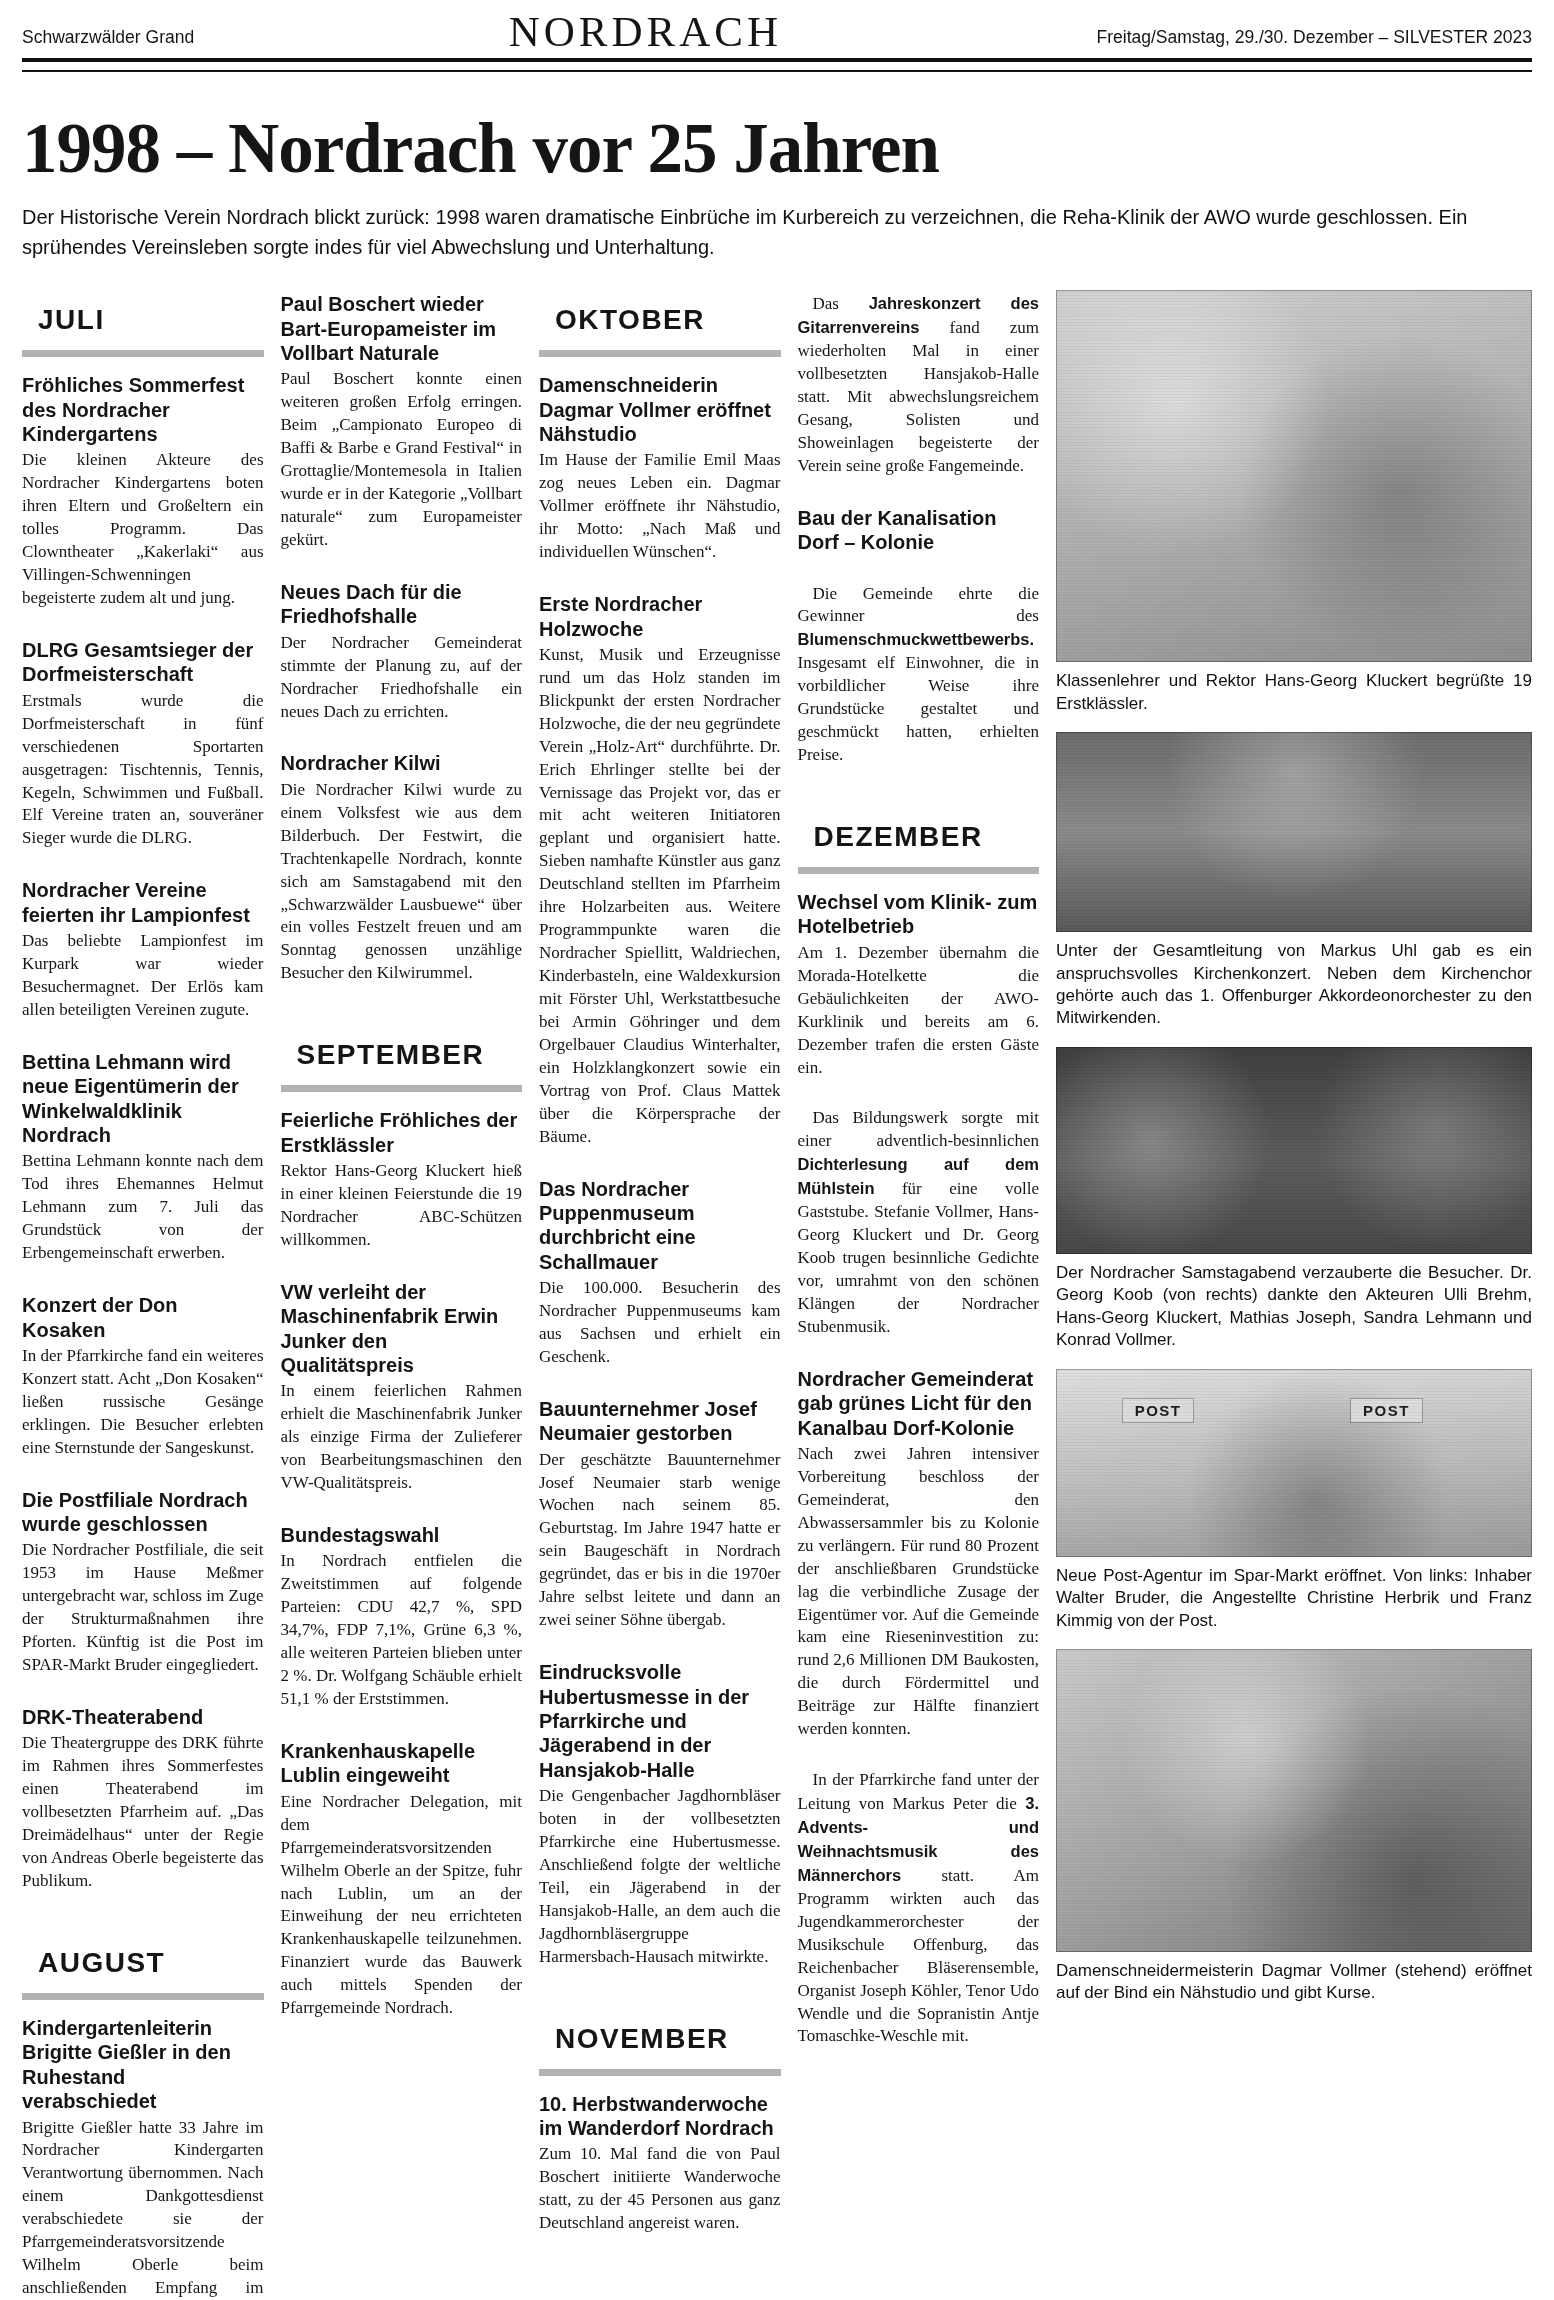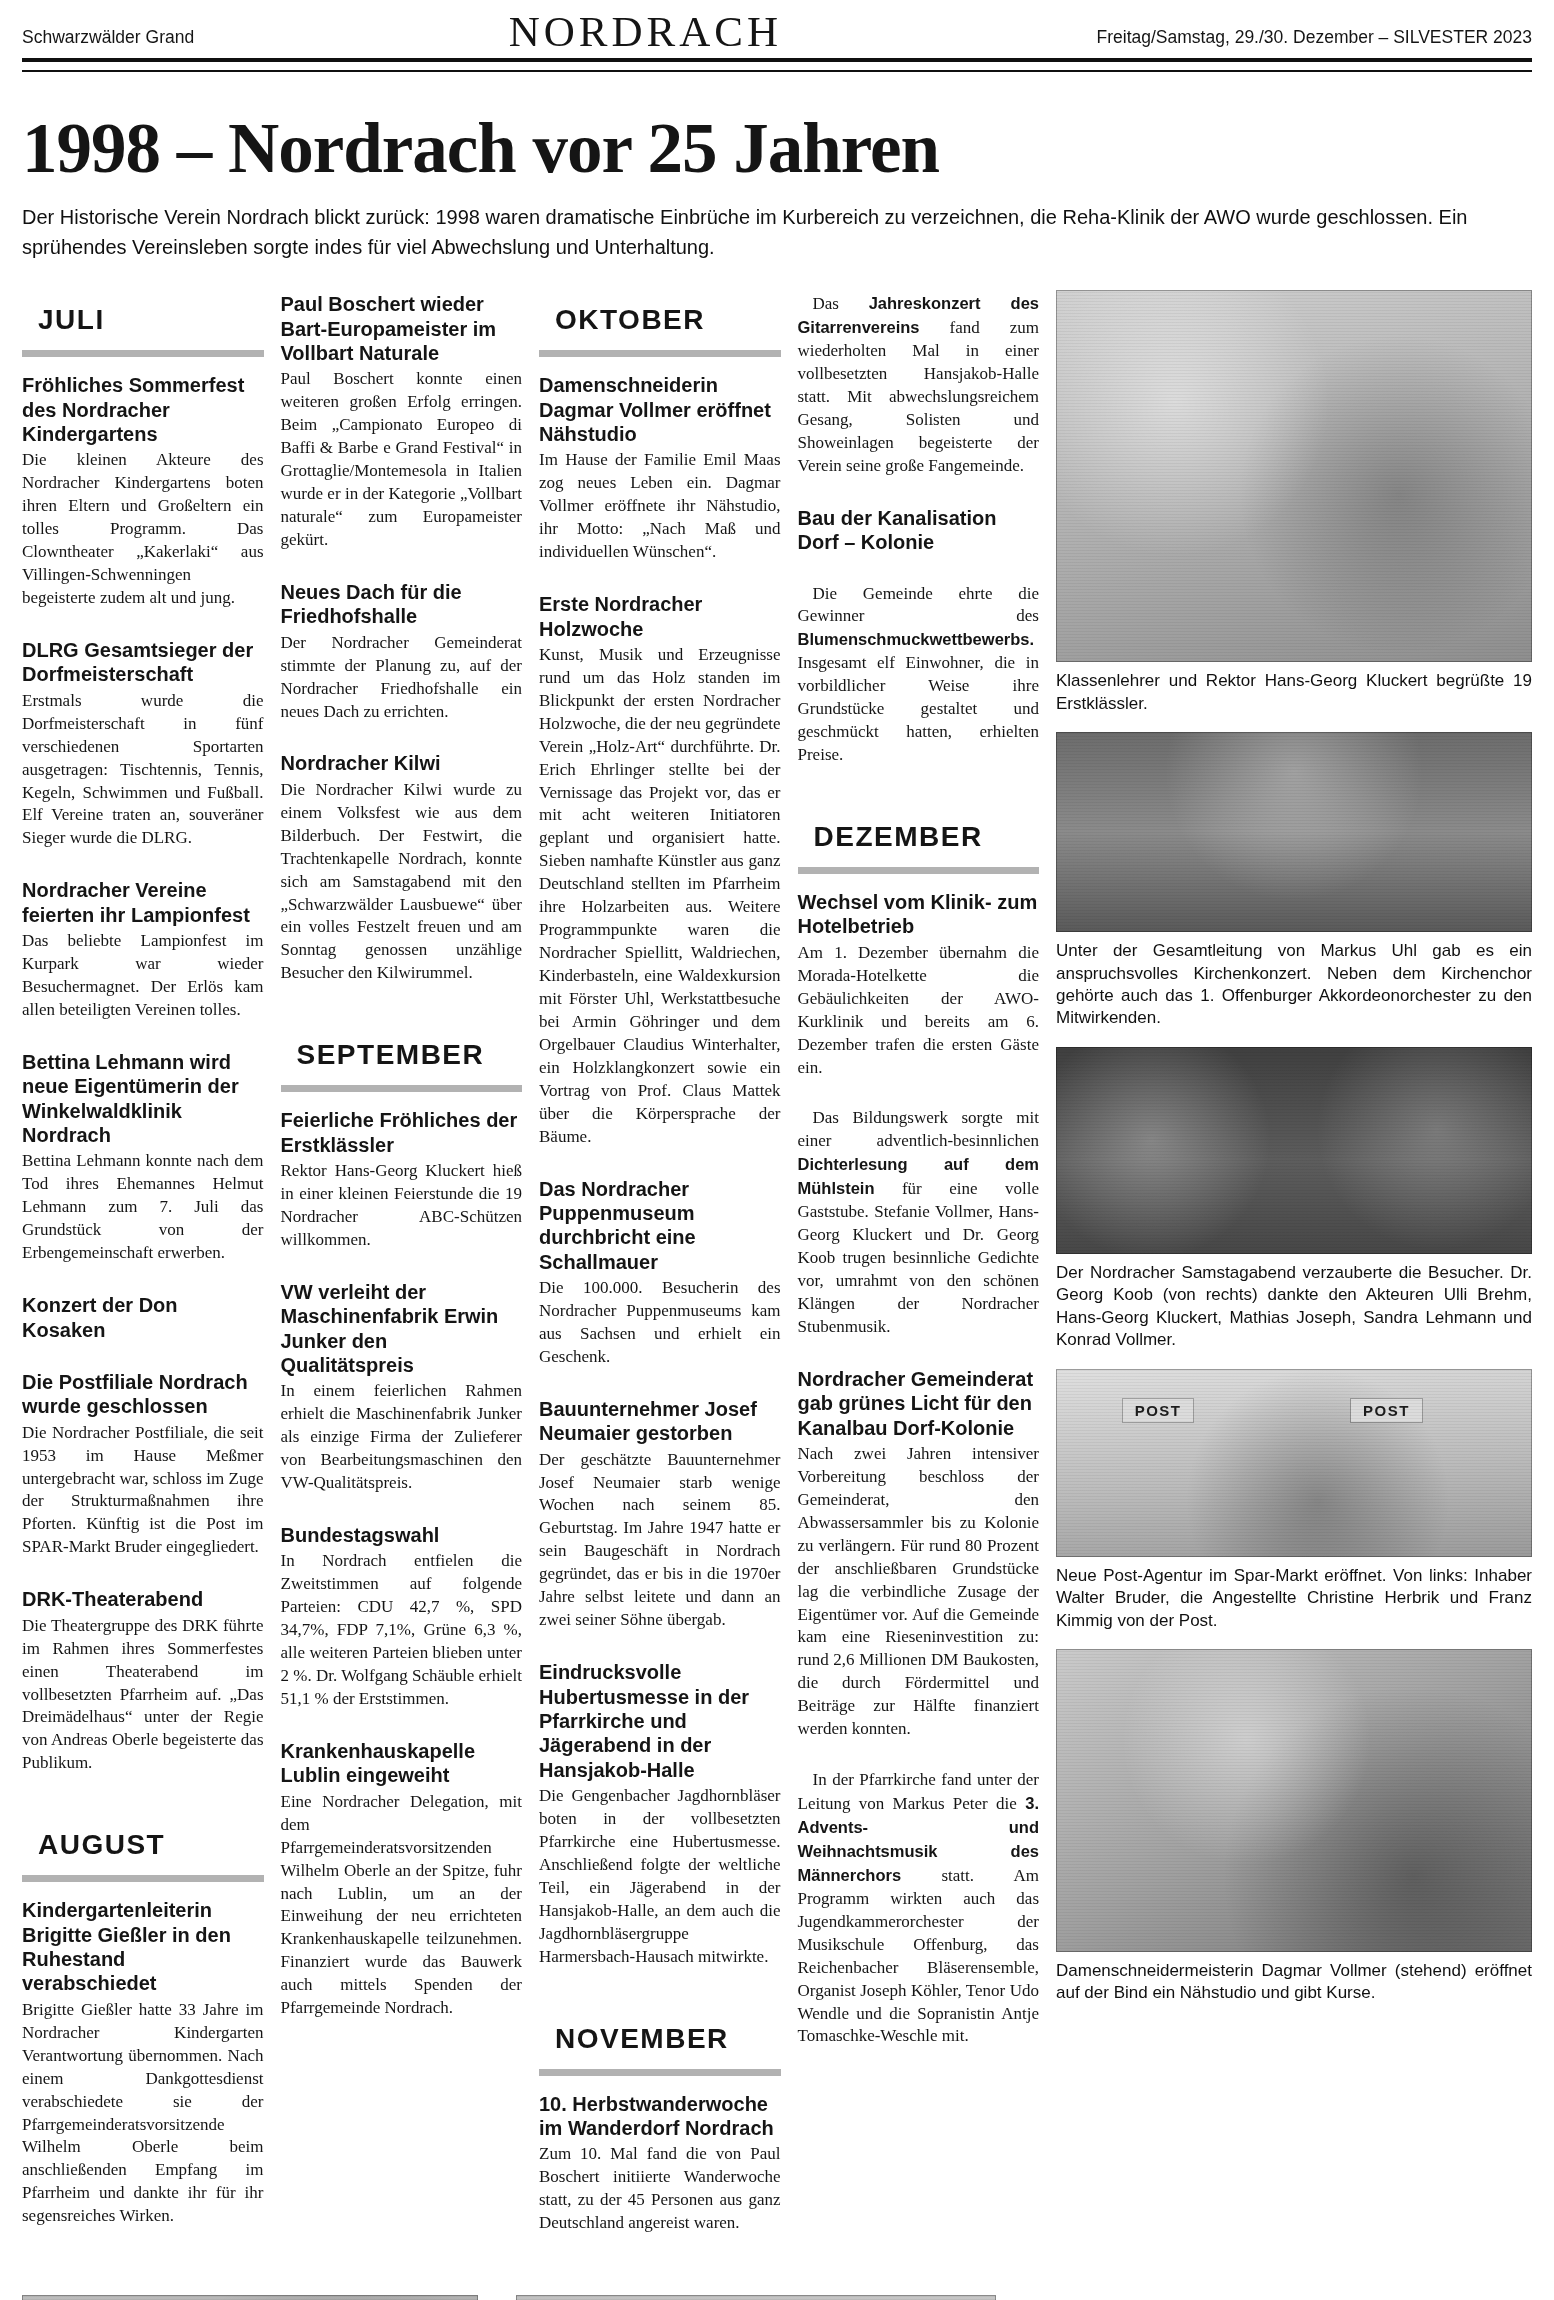--- a/index.html
+++ b/index.html
@@ -66,28 +66,29 @@
       <div class="art">
         <h3>Fröhliches Sommerfest des Nordracher Kindergartens</h3>
         <p>Die kleinen Akteure des Nordracher Kindergartens boten ihren Eltern und Großeltern ein tolles Programm. Das Clowntheater „Kakerlaki“ aus Villingen-Schwenningen begeisterte zudem alt und jung.</p>
       </div>
       <div class="art">
         <h3>DLRG Gesamtsieger der Dorfmeisterschaft</h3>
         <p>Erstmals wurde die Dorfmeisterschaft in fünf verschiedenen Sportarten ausgetragen: Tischtennis, Tennis, Kegeln, Schwimmen und Fußball. Elf Vereine traten an, souveräner Sieger wurde die DLRG.</p>
       </div>
       <div class="art">
         <h3>Nordracher Vereine feierten ihr Lampionfest</h3>
-        <p>Das beliebte Lampionfest im Kurpark war wieder Besuchermagnet. Der Erlös kam allen beteiligten Vereinen tolles.</p>
+        <p>Das beliebte Lampionfest im Kurpark war wieder Besuchermagnet. Der Erlös kam allen beteiligten Vereinen zugute.</p>
       </div>
       <div class="art">
         <h3>Bettina Lehmann wird neue Eigentümerin der Winkelwaldklinik Nordrach</h3>
         <p>Bettina Lehmann konnte nach dem Tod ihres Ehemannes Helmut Lehmann zum 7. Juli das Grundstück von der Erbengemeinschaft erwerben.</p>
       </div>
       <div class="art">
         <h3>Konzert der Don Kosaken</h3>
+        <p>In der Pfarrkirche fand ein weiteres Konzert statt. Acht „Don Kosaken“ ließen russische Gesänge erklingen. Die Besucher erlebten eine Sternstunde der Sangeskunst.</p>
       </div>
       <div class="art">
         <h3>Die Postfiliale Nordrach wurde geschlossen</h3>
         <p>Die Nordracher Postfiliale, die seit 1953 im Hause Meßmer untergebracht war, schloss im Zuge der Strukturmaßnahmen ihre Pforten. Künftig ist die Post im SPAR-Markt Bruder eingegliedert.</p>
       </div>
       <div class="art">
         <h3>DRK-Theaterabend</h3>
         <p>Die Theatergruppe des DRK führte im Rahmen ihres Sommerfestes einen Theaterabend im vollbesetzten Pfarrheim auf. „Das Dreimädelhaus“ unter der Regie von Andreas Oberle begeisterte das Publikum.</p>
       </div>
       <div class="sect">

